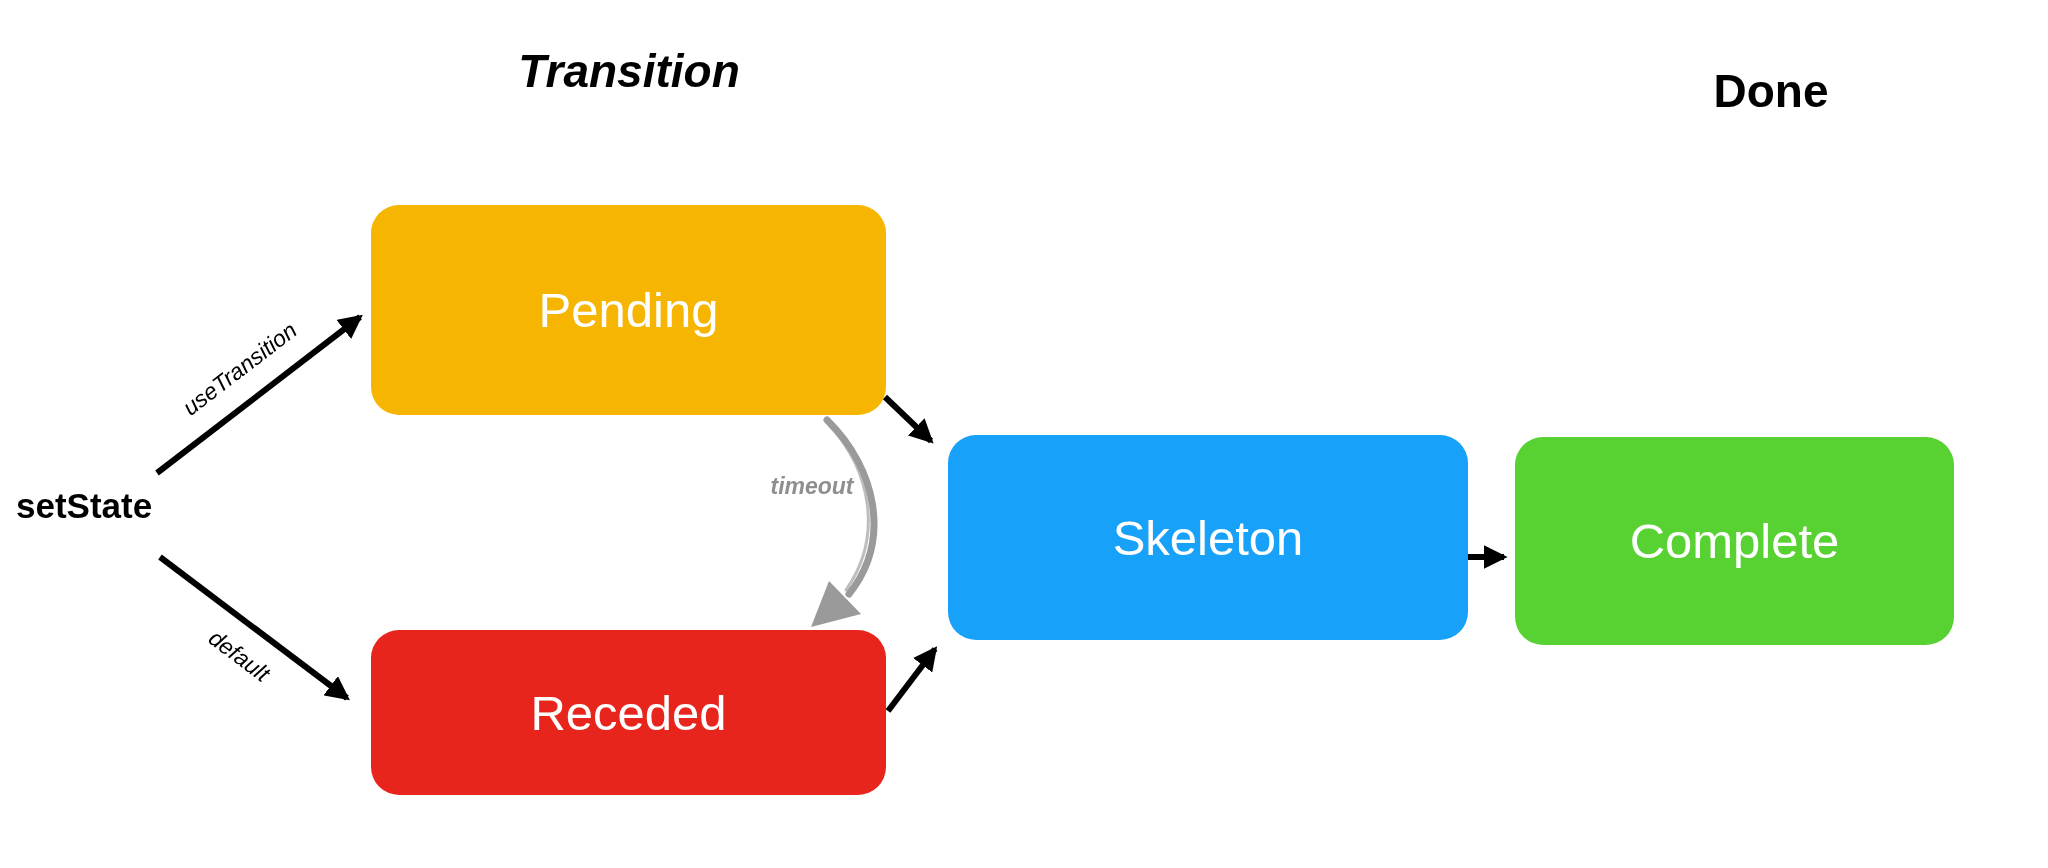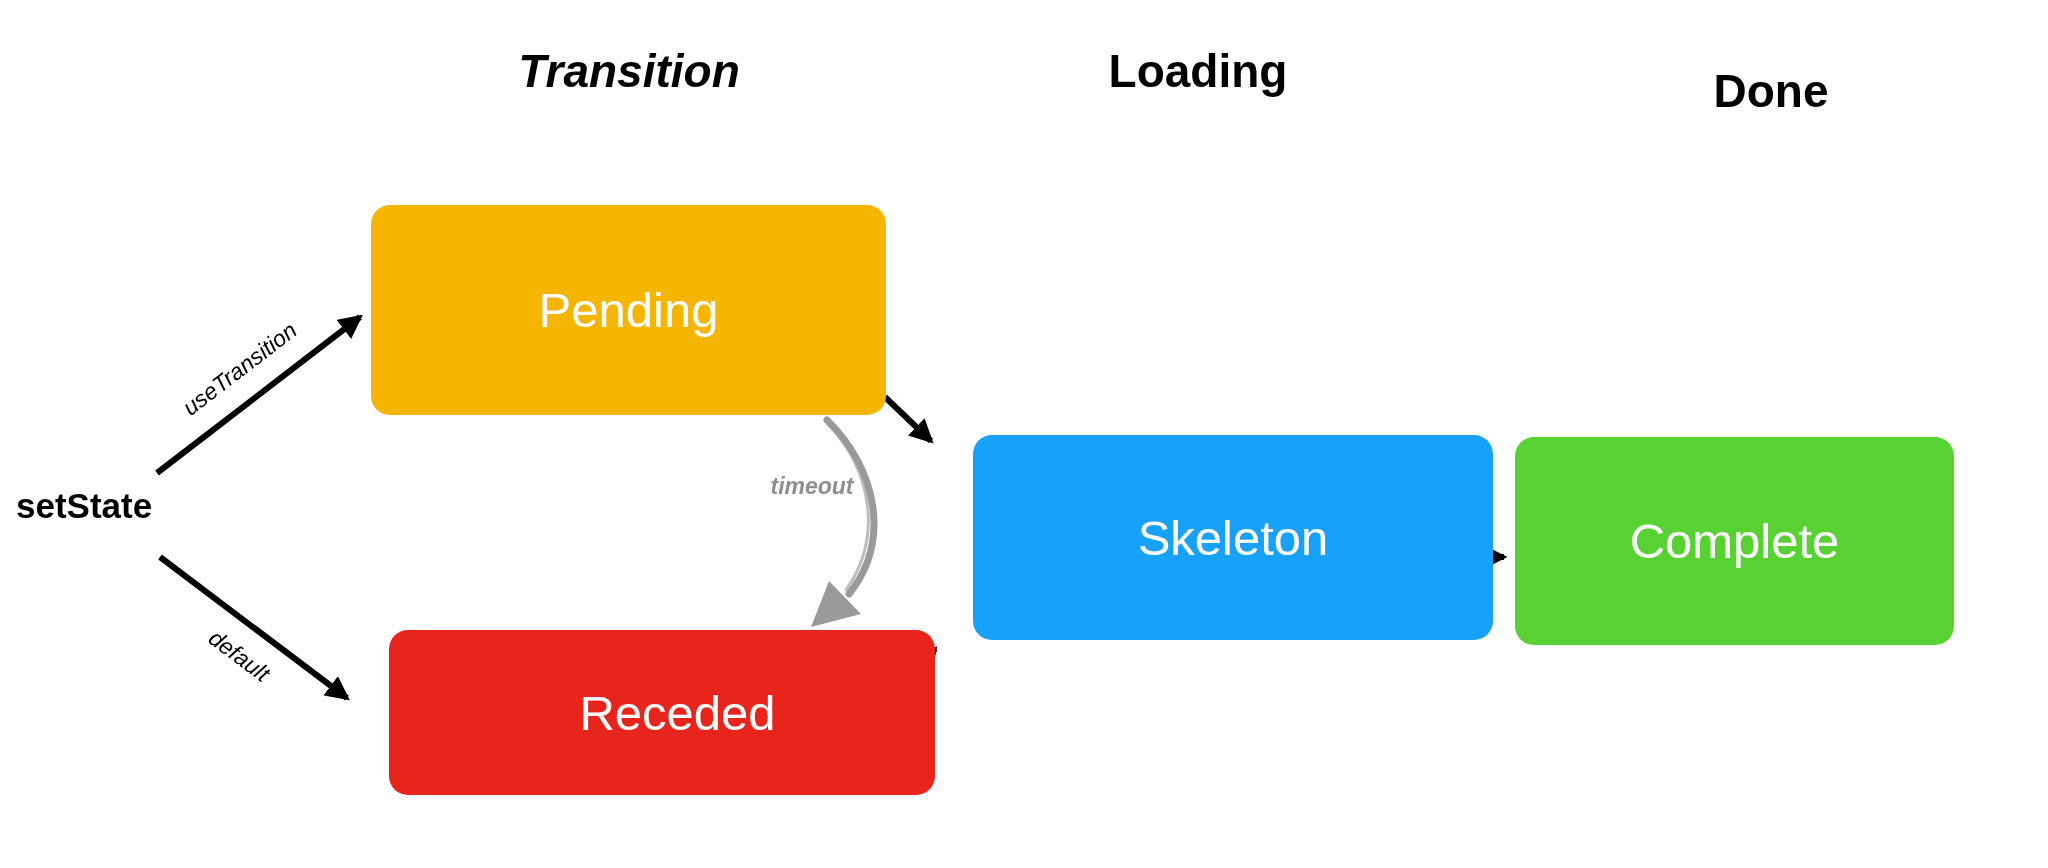--- a/index.html
+++ b/index.html
@@ -27,34 +27,34 @@
     position: absolute;
     left: 16px;
     top: 486px;
     font-size: 35px;
     font-weight: 700;
     color: #000000;
     white-space: nowrap;
   }
   .node {
     position: absolute;
-    border-radius: 19px;
+    border-radius: 28px;
     display: flex;
     align-items: center;
     justify-content: center;
   }
   .node .node-label {
     color: #ffffff;
     font-size: 49px;
     font-weight: 400;
     white-space: nowrap;
   }
   .node.pending  { left: 371px;  top: 205px; width: 515px; height: 210px; }
-  .node.receded  { left: 389px;  top: 630px; width: 515px; height: 165px; padding-left: 31px; }
-  .node.skeleton { left: 973px;  top: 435px; width: 520px; height: 205px; }
+  .node.receded  { left: 371px;  top: 630px; width: 515px; height: 165px; }
+  .node.skeleton { left: 948px;  top: 435px; width: 520px; height: 205px; }
   .node.complete { left: 1515px; top: 437px; width: 439px; height: 208px; }
   .edge-label {
     position: absolute;
     font-size: 23px;
     font-style: italic;
     color: #000000;
     white-space: nowrap;
     transform: translate(-50%, -50%);
   }
   .edge-label.use-transition {
@@ -78,21 +78,20 @@
     height: 868px;
     pointer-events: none;
   }
 </style>
 </head>
 <body>
 
 <div class="canvas" style="background: rgb(255, 255, 255);">
 
   <div class="col-header transition">Transition</div>
-  <div class="col-header loading">Loading</div>
   <div class="col-header done">Done</div>
 
   <div class="source-label">setState</div>
 
   <svg class="edges-layer" viewBox="0 0 2048 868" xmlns="http://www.w3.org/2000/svg" aria-hidden="true">
     <defs>
       <marker id="arrow-black" viewBox="0 0 10 10" refX="8.5" refY="5" markerWidth="4" markerHeight="4" orient="auto-start-reverse">
         <path d="M 0 0 L 10 5 L 0 10 z" fill="#000000"></path>
       </marker>
     </defs>

